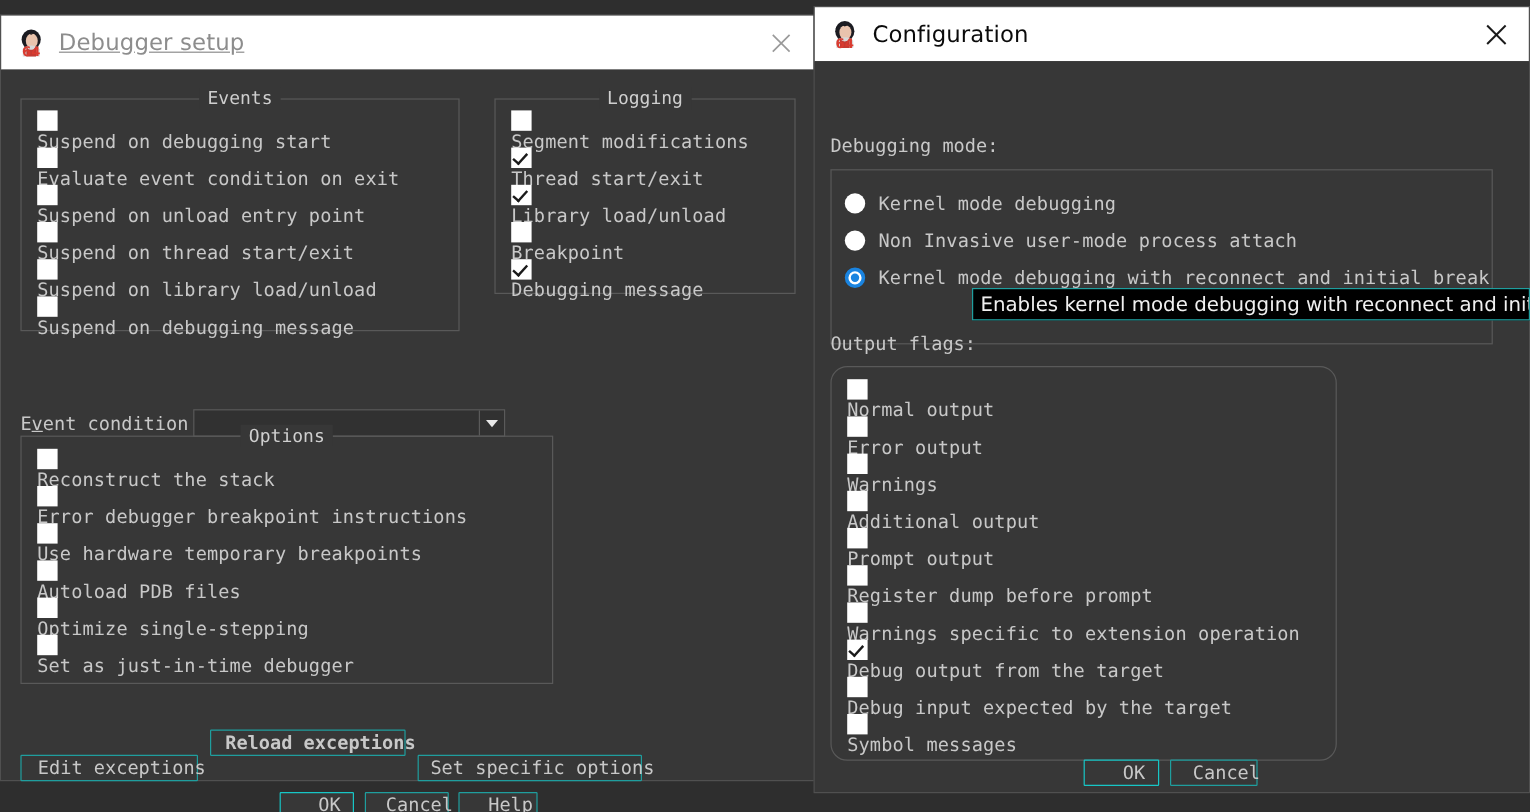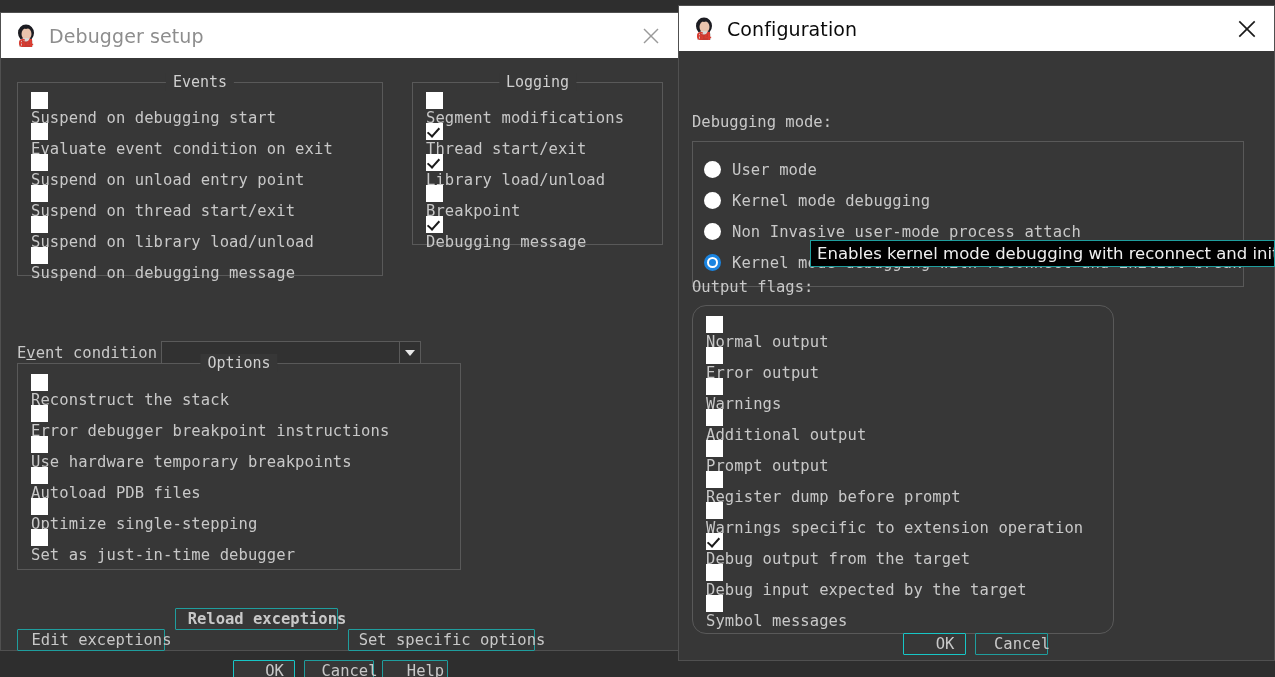--- a/index.html
+++ b/index.html
@@ -39,21 +39,21 @@
     margin-right: 10px;
   }
   .title-text {
     font-family: "DejaVu Sans", "Liberation Sans", sans-serif;
     font-size: 19px;
     letter-spacing: 0.1px;
     flex: 1 1 auto;
     white-space: nowrap;
     overflow: hidden;
   }
-  .title-inactive .title-text { color: #8d8d8d; }
+  .title-inactive .title-text { color: #8d8d8d; text-decoration: underline; }
   .title-active   .title-text { color: #0a0a0a; }
   .close-btn {
     width: 34px;
     height: 34px;
     display: flex;
     align-items: center;
     justify-content: center;
     flex: 0 0 auto;
   }
   .close-btn svg { display: block; }
@@ -381,24 +381,20 @@
   </div>
 
   <div class="win-body">
 
     <div class="plain-label" style="left:13px; top:62px;">Debugging mode:</div>
 
     <div class="groupbox" style="left:13px; top:90px; width:552px; height:146px;">
       <div style="position:absolute; left:11px; top:12px;">
         <div class="rrow">
           <span class="rb"></span>
-          <span class="row-label">User mode</span>
-        </div>
-        <div class="rrow">
-          <span class="rb"></span>
           <span class="row-label">Kernel mode debugging</span>
         </div>
         <div class="rrow">
           <span class="rb"></span>
           <span class="row-label">Non Invasive user-mode process attach</span>
         </div>
         <div class="rrow">
           <span class="rb selected"></span>
           <span class="row-label">Kernel mode debugging with reconnect and initial break</span>
         </div>

